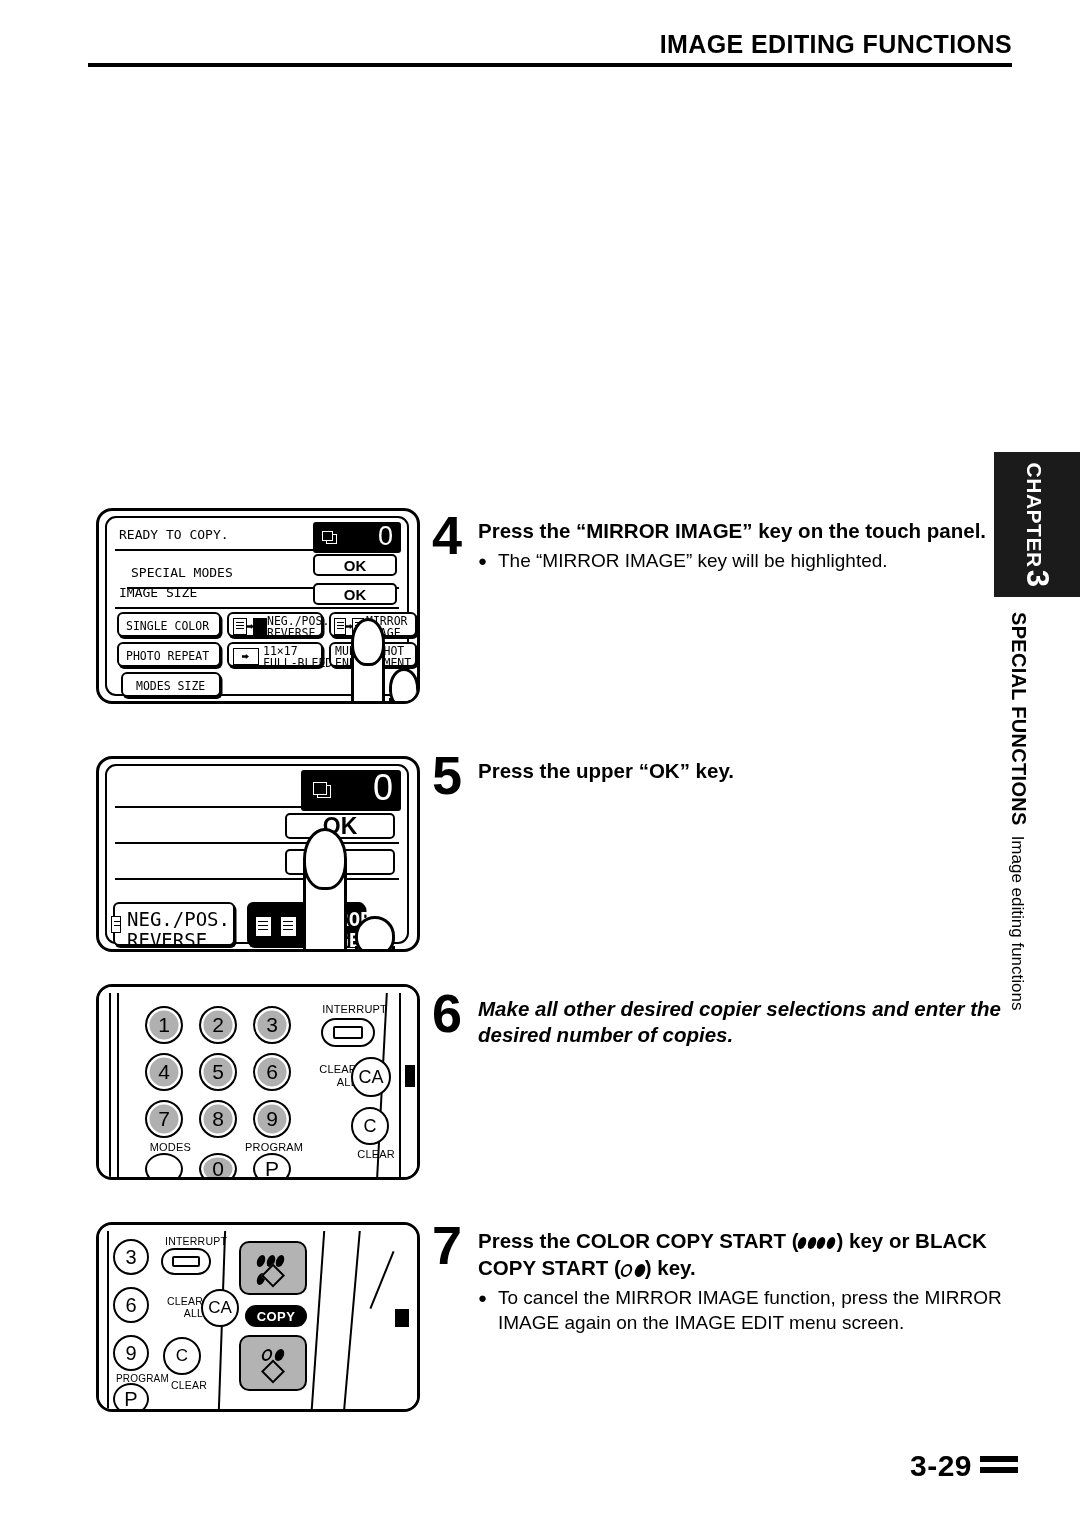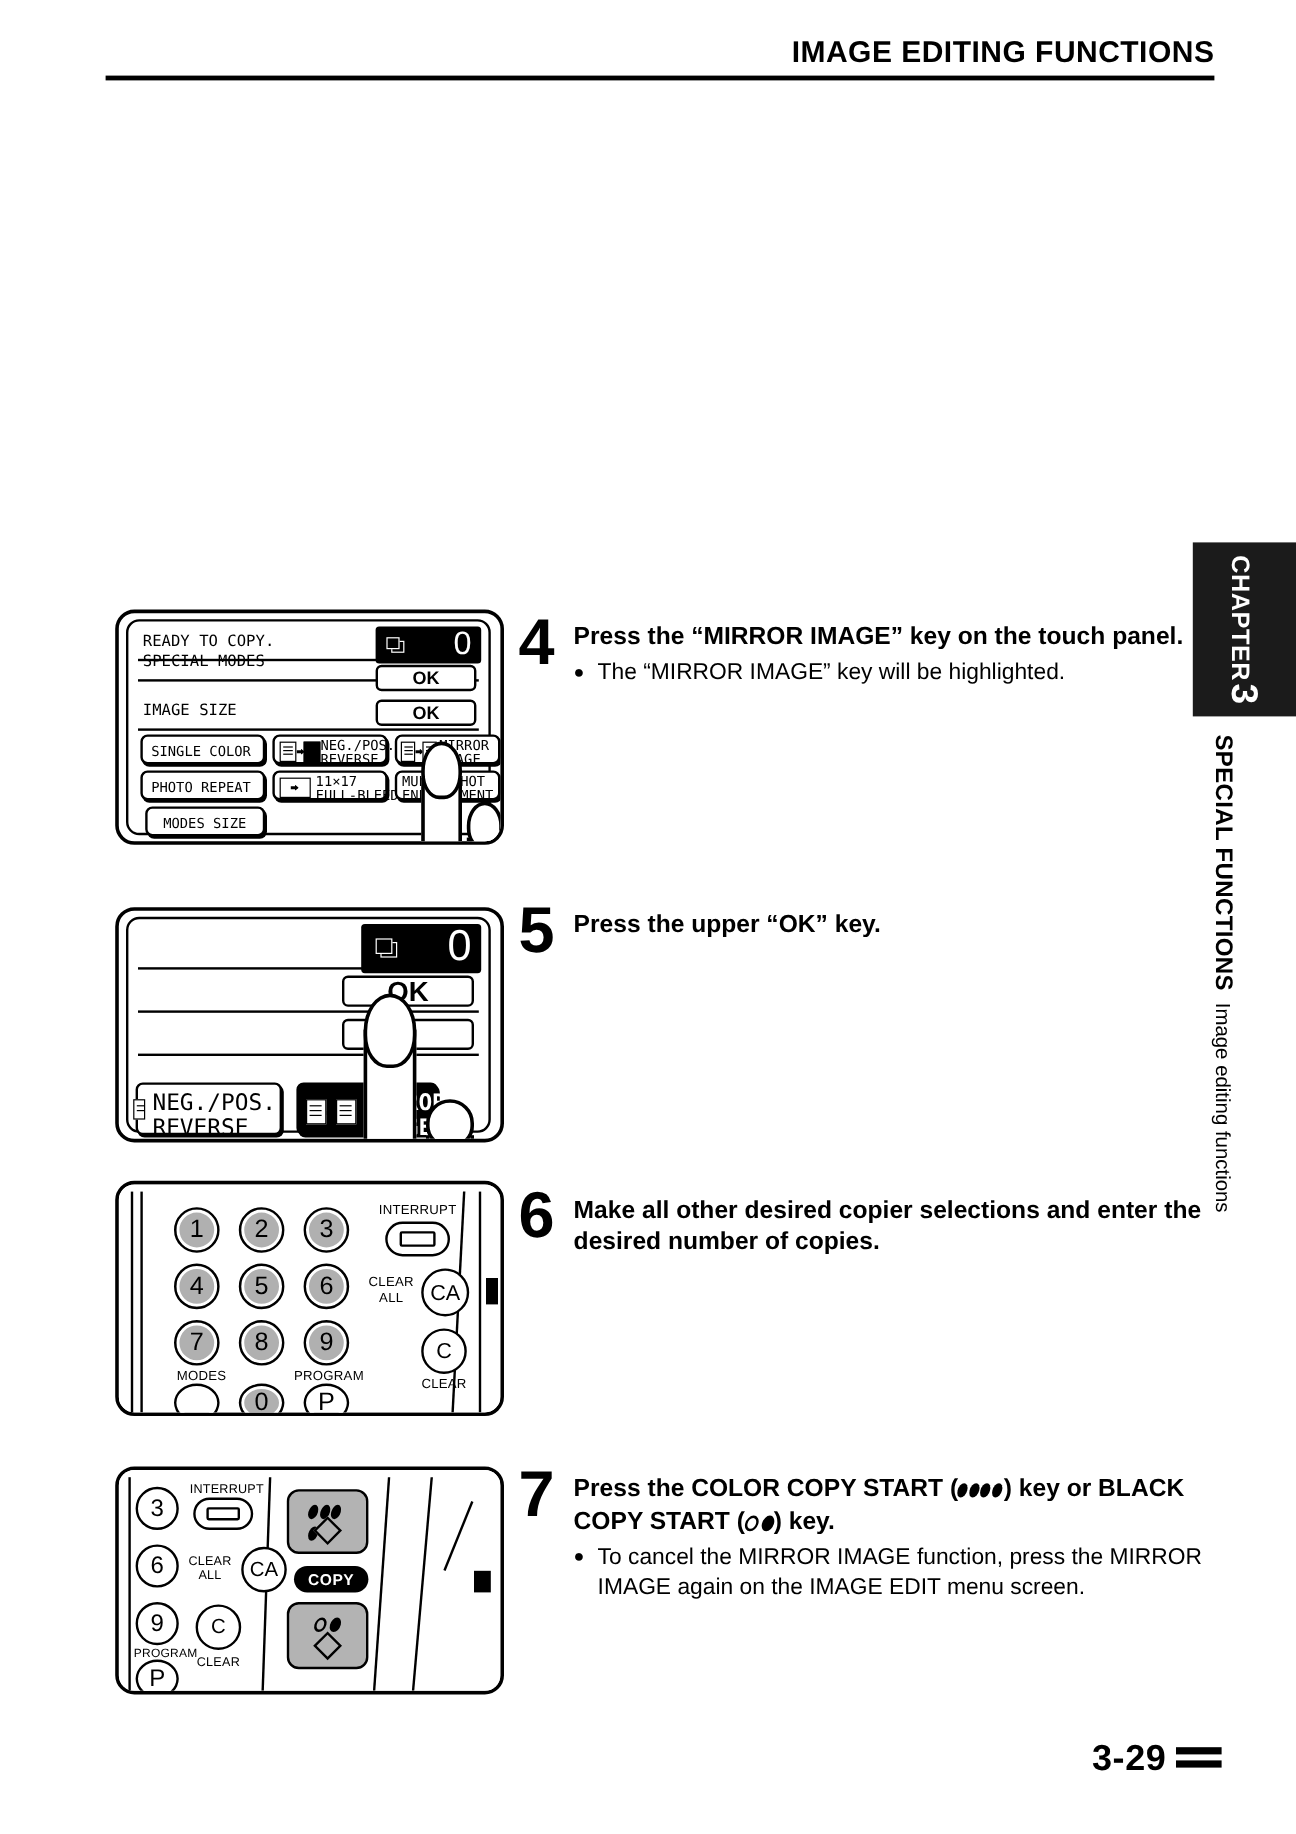--- a/index.html
+++ b/index.html
@@ -174,21 +174,21 @@
   .key {
     position: absolute; border-radius: 50%;
     border: 2.5px solid #000; background: #b0b0b0;
     display: flex; align-items: center; justify-content: center;
     font-size: 21px; font-weight: normal;
     box-shadow: inset 0 0 0 2.5px #fff;
   }
   .key.white { background: #fff; }
   .keylab {
     position: absolute; font-size: 11px; letter-spacing: .2px;
-    white-space: nowrap; text-align: center;
+    white-space: nowrap; text-align: right;
   }
   .roundbtn {
     position: absolute; border-radius: 50%;
     border: 2.5px solid #000; background: #fff;
     display:flex; align-items:center; justify-content:center;
     font-size: 18px; font-weight: normal;
   }
   .interrupt-ic {
     position: absolute; border: 2.5px solid #000; border-radius: 50%;
     background:#fff; display:flex; align-items:center; justify-content:center;
@@ -258,21 +258,21 @@
 
   <div class="step" style="left:432px; top:752px; width:500px;">
     <div class="num">5</div>
     <div class="body" style="width:450px;">
       <div class="title">Press the upper “OK” key.</div>
     </div>
   </div>
 
   <div class="step" style="left:432px; top:990px; width:580px;">
     <div class="num">6</div>
-    <div class="body" style="width:534px;">
+    <div class="body" style="width:534px;font-style:italic;">
       <div class="title">Make all other desired copier selections and enter the desired number of copies.</div>
     </div>
   </div>
 
   <div class="step" style="left:432px; top:1222px; width:580px;">
     <div class="num">7</div>
     <div class="body" style="width:534px;">
       <div class="title">
         <span>Press the COLOR COPY START (</span><span class="dotrow"><i class="d"></i><i class="d"></i><i class="d"></i><i class="d"></i></span><span>) key or BLACK COPY START (</span><span class="ring"></span><span class="filled"></span><span>) key.</span>
       </div>
@@ -292,21 +292,21 @@
         <span class="txt lcd-mono">READY TO COPY.</span>
       </div>
       <div class="counter">
         <div class="stackicon">
           <i class="b"></i>
             <i class="a"></i>
         </div>
         <div class="num">0</div>
       </div>
 
-      <div class="msgrow" style="top:21px;">
+      <div class="msgrow" style="top:42px;margin-left:12px;">
         <span class="txt lcd-mono">SPECIAL MODES</span>
       </div>
       <div class="okbtn" style="right:10px; top:36px; width:84px; height:22px; font-size:15px; line-height:20px;">OK</div>
 
       <div class="msgrow" style="top:62px;">
         <span class="txt lcd-mono">IMAGE SIZE</span>
       </div>
       <div class="okbtn" style="right:10px; top:65px; width:84px; height:22px; font-size:15px; line-height:20px;">OK</div>
 
       <div class="lcdbtn" style="left:10px; top:94px; width:104px; height:25px;">

